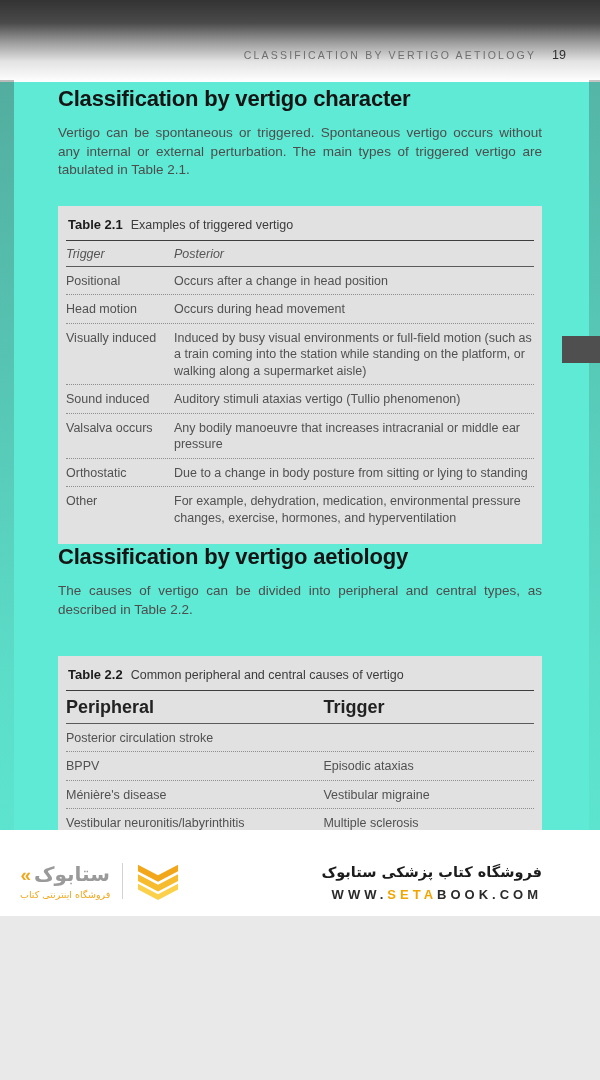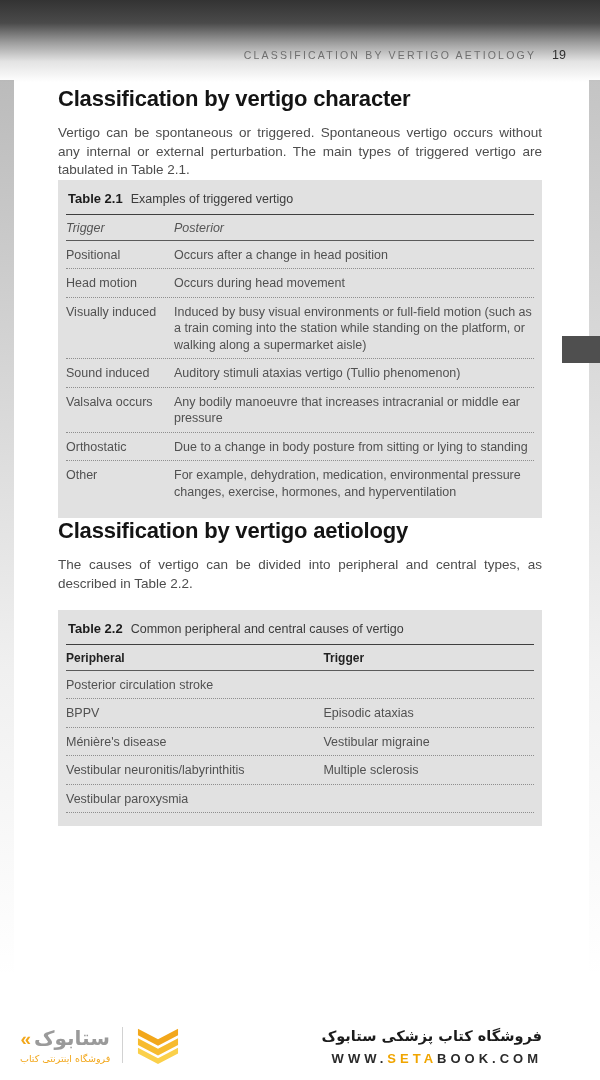--- a/index.html
+++ b/index.html
@@ -1,19 +1,19 @@
 <!DOCTYPE html>
 <html><head>
 <meta charset="utf-8">
 <style>
   * { margin:0; padding:0; box-sizing:border-box; }
   html,body { background:#e9e9e9; }
   .page {
-    position:relative; width:600px; height:1080px; margin:0 auto;
-    background:#ffffff; overflow:hidden;
+    position:relative; width:600px; height:916px; margin:0 auto;
+    background:#5eead4; overflow:hidden;
     font-family:"Liberation Sans", sans-serif;
   }
   
   .top-gradient {
     position:absolute; top:0; left:0; right:0; height:82px;
     background:linear-gradient(to bottom, #333333 0%, #4a4a4a 28%, #9d9d9d 52%, #e3e3e3 75%, #ffffff 100%);
   }
   .edge-left {
     position:absolute; top:80px; left:0; width:14px; height:900px;
     background:linear-gradient(to bottom, rgba(60,60,60,0.35), rgba(60,60,60,0.08) 65%, rgba(60,60,60,0));
@@ -38,36 +38,36 @@
   
   .content { position:absolute; top:86px; left:58px; right:58px; }
   h1.section-title {
     font-size:22px; font-weight:bold; color:#141414; letter-spacing:-0.2px;
     margin:0 0 12px 0;
   }
   p.body-text {
     font-size:13.5px; line-height:1.38; color:#4d4d4d; text-align:justify;
   }
   .table-block {
-    background:#e1e1e1; padding:8px 6px 13px 6px; 
-  }
-  .tbl2 { margin-top:16px; }
+    background:#e1e1e1; padding:8px 6px 13px 6px; margin-top:26px;
+  }
+  .tbl2 { margin-top:36px; }
   .tbl-caption {
     display:flex; gap:8px; align-items:baseline;
     padding:3px 2px 8px 2px; margin:0 2px;
     border-bottom:1.5px solid #3e3e3e;
   }
   .tbl-caption .cap-label { font-weight:bold; font-size:13px; color:#1b1b1b; }
   .tbl-caption .cap-text  { font-size:12.5px; color:#3c3c3c; }
   .thead-row {
     display:flex; margin:0 2px; padding:6px 0 5px 0;
     border-bottom:1px solid #5a5a5a;
   }
   .tbl1 .thead-row { font-style:italic; color:#555; font-size:12.5px; }
-  .tbl2 .thead-row { font-weight:bold; color:#222; font-size:12px; }
+  .tbl2 .thead-row { font-weight:bold; color:#222; font-size:18px; }
   .trow {
     display:flex; margin:0 2px; padding:6px 0 5px 0;
     border-bottom:1px dotted #8e8e8e;
     font-size:12.5px; line-height:1.32; color:#515151;
   }
   .trow.last { border-bottom:none; }
   .c1a { width:108px; flex-shrink:0; padding-right:0; }
   .c2a { flex:1; }
   .c1b { width:55%; padding-right:6px; }
   .c2b { width:45%; }

